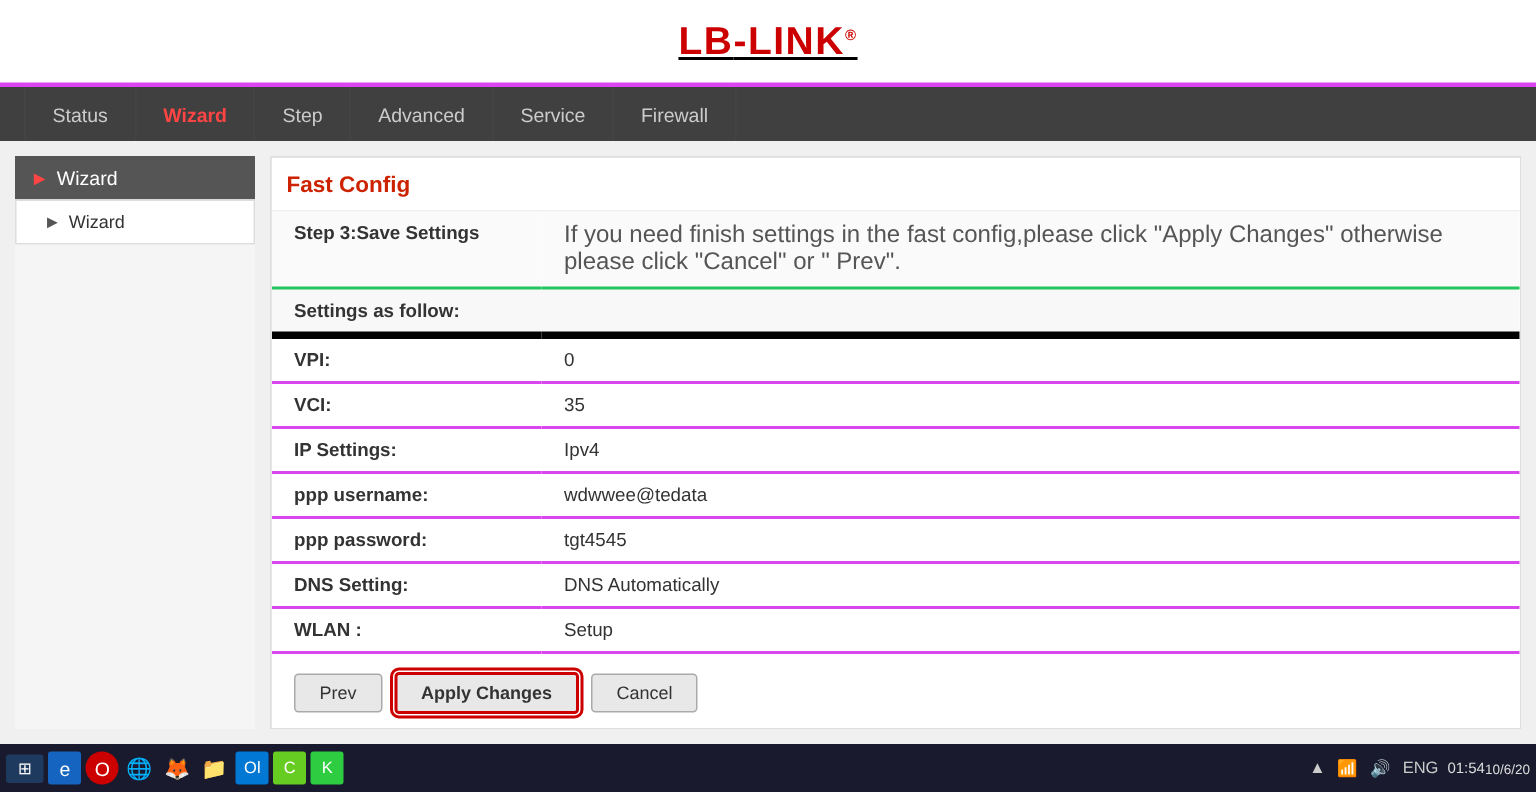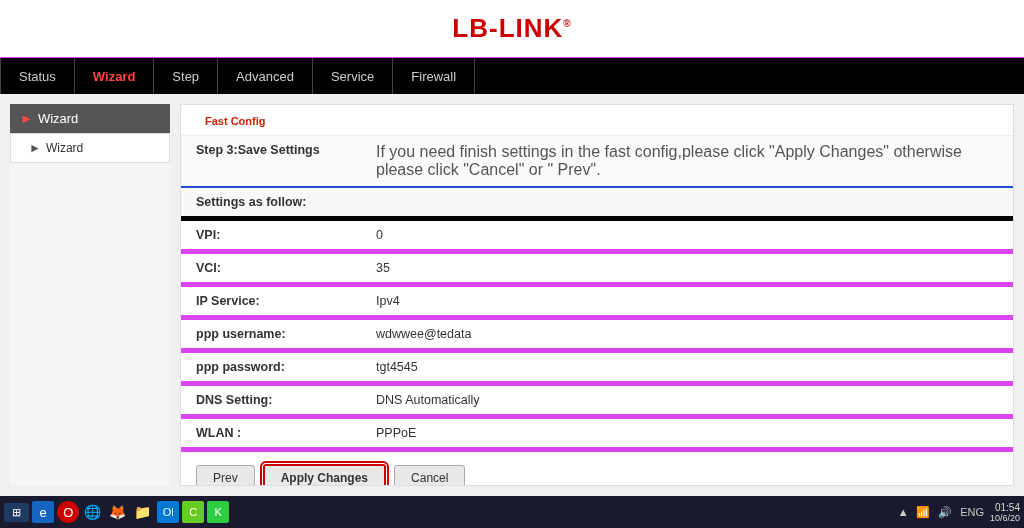--- a/index.html
+++ b/index.html
@@ -24,38 +24,39 @@
     }
 
     
     .router-header {
       background: #ffffff;
       display: flex;
       align-items: center;
       justify-content: center;
       padding: 10px 20px;
       height: 58px;
-      border-bottom: 1px solid #d946ef;
+      border-bottom: 3px solid #d946ef;
+      text-decoration: underline;
     }
 
     .logo-text {
       font-size: 26px;
       font-weight: bold;
       color: #cc0000;
       letter-spacing: 1px;
       font-family: Arial Black, Arial, sans-serif;
     }
 
     
     .nav-bar {
-      background: #000000;
+      background: #404040;
       display: flex;
       align-items: stretch;
       height: 36px;
-      padding: 0 0;
+      padding: 0 16px;
     }
 
     .nav-item {
       color: #cccccc;
       padding: 0 18px;
       display: flex;
       align-items: center;
       font-size: 13px;
       cursor: pointer;
       white-space: nowrap;
@@ -123,41 +124,41 @@
     .content-panel {
       flex: 1;
       background: #ffffff;
       border: 1px solid #ddd;
       padding: 0;
       overflow-y: auto;
     }
 
     .panel-title {
       color: #cc2200;
-      font-size: 11px;
-      font-weight: bold;
-      padding: 10px 24px 8px;
+      font-size: 15px;
+      font-weight: bold;
+      padding: 10px 10px 8px;
       border-bottom: 1px solid #eee;
     }
 
     .fast-config-table {
       width: 100%;
       border-collapse: collapse;
       font-size: 12.5px;
     }
 
     .fast-config-table td {
       padding: 7px 15px;
       vertical-align: top;
-      border-bottom: 5px solid #d946ef;
+      border-bottom: 2px solid #d946ef;
     }
 
     .fast-config-table tr.save-row td {
       background: #fafafa;
-      border-bottom: 2px solid #1d4ed8;
+      border-bottom: 2px solid #22c55e;
     }
 
     .save-row td:first-child {
       font-weight: bold;
       width: 130px;
       color: #333;
     }
 
     .save-row td:last-child {
       color: #555;
@@ -245,21 +246,21 @@
     .taskbar-right {
       display: flex;
       align-items: center;
       gap: 4px;
       font-size: 10px;
       color: #ddd;
     }
 
     .taskbar-clock {
       display: flex;
-      flex-direction: column;
+      flex-direction: row;
       align-items: flex-end;
       font-size: 10px;
       color: #ddd;
     }
 
     .tray-icon {
       font-size: 11px;
       color: #ccc;
       padding: 0 2px;
     }
@@ -320,38 +321,38 @@
 
           <tr class="data-row">
             <td>VPI:</td>
             <td>0</td>
           </tr>
           <tr class="data-row">
             <td>VCI:</td>
             <td>35</td>
           </tr>
           <tr class="data-row">
-            <td>IP Service:</td>
+            <td>IP Settings:</td>
             <td>Ipv4</td>
           </tr>
           <tr class="data-row">
             <td>ppp username:</td>
             <td>wdwwee@tedata</td>
           </tr>
           <tr class="data-row">
             <td>ppp password:</td>
             <td>tgt4545</td>
           </tr>
           <tr class="data-row">
             <td>DNS Setting:</td>
             <td>DNS Automatically</td>
           </tr>
           <tr class="data-row">
             <td>WLAN :</td>
-            <td>PPPoE</td>
+            <td>Setup</td>
           </tr>
         </tbody>
       </table>
 
       <div class="button-row">
         <button class="btn">Prev</button>
         <button class="btn btn-apply">Apply Changes</button>
         <button class="btn">Cancel</button>
       </div>
 

